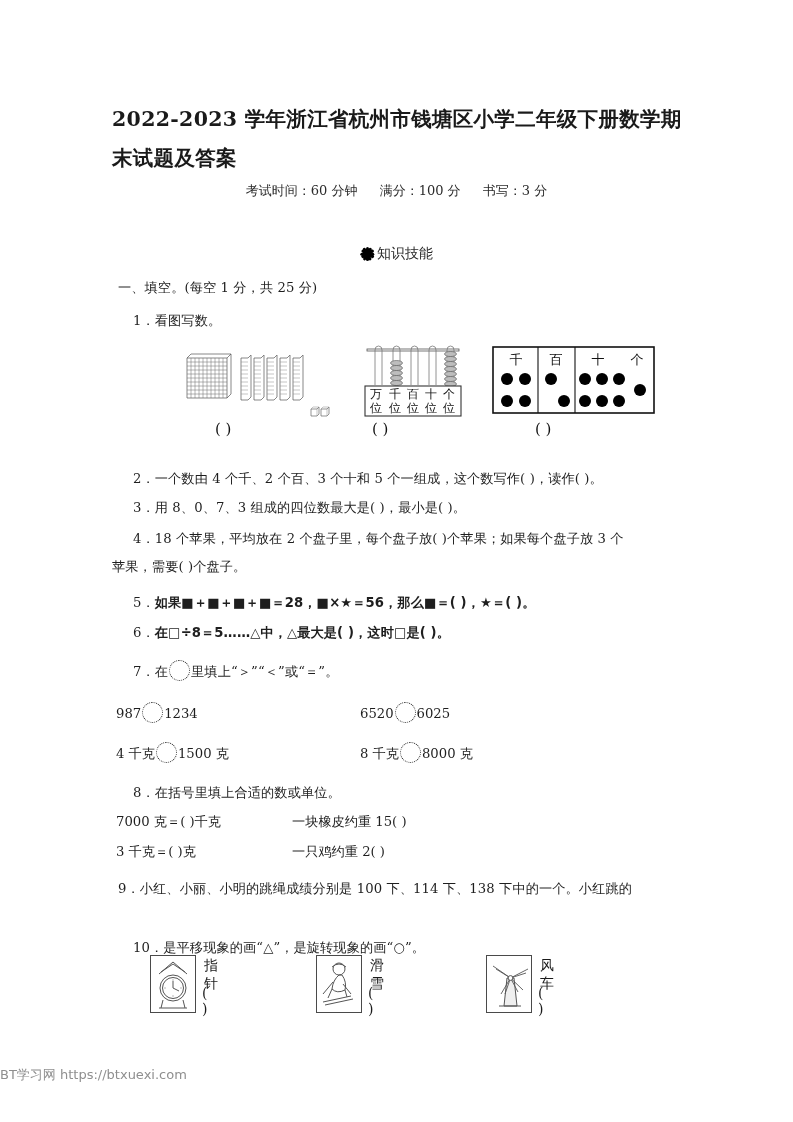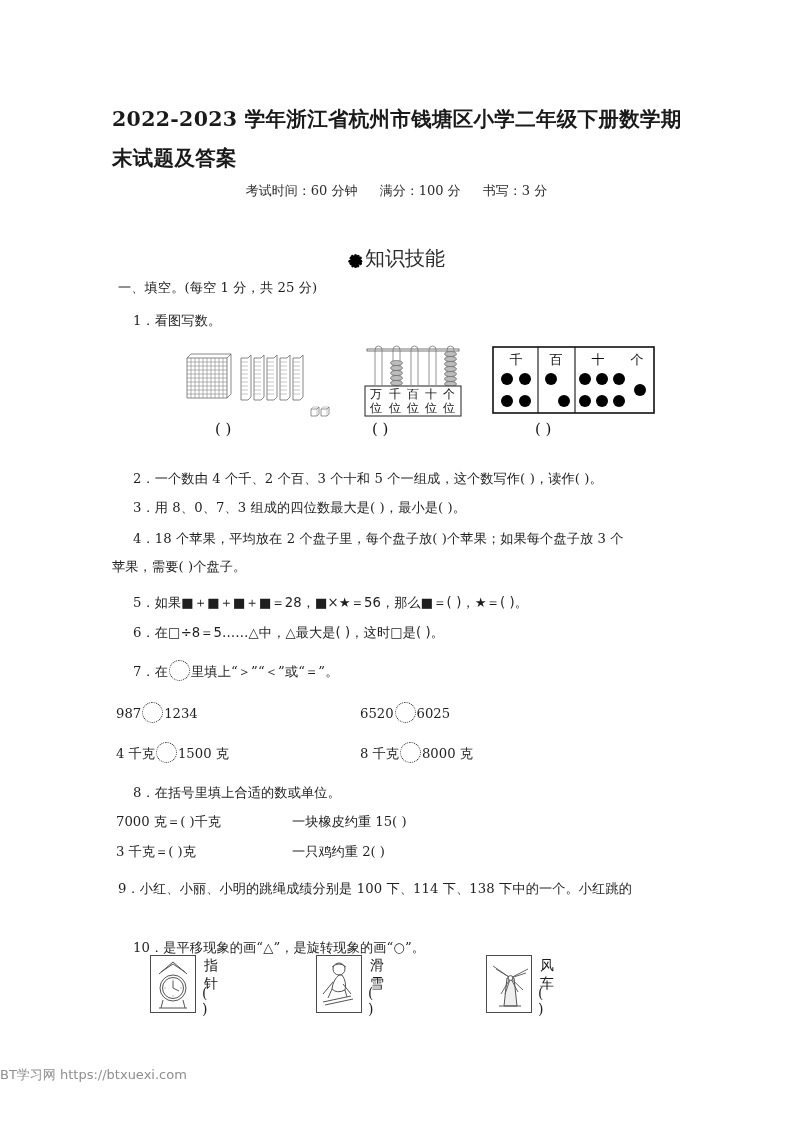--- a/index.html
+++ b/index.html
@@ -22,21 +22,21 @@
   }
   .subtitle {
     position:absolute; left:0; top:182px; width:793px;
     text-align:center; font-size:13px; color:#2b2b2b;
   }
   .subtitle span { margin:0 9px; }
 
   
   .section-head {
     position:absolute; left:0; top:245px; width:793px;
-    text-align:center; font-size:20px; color:#2b2b2b;
+    text-align:center; font-size:14px; color:#2b2b2b;
   }
   .flower {
     display:inline-block; width:15px; height:15px;
     position:relative; vertical-align:-3px; margin-right:2px;
   }
   .flower i {
     position:absolute; left:6px; top:0.5px;
     width:3.4px; height:14px; background:#000;
     border-radius:2px; transform-origin:50% 50%;
   }
@@ -91,21 +91,21 @@
               font-family:"DejaVu Serif","Liberation Serif",serif; letter-spacing:2px;}
   .picparen { position:absolute; left:52px; top:30px; font-size:14px; }
 
   
   .footer {
     position:absolute; left:0; top:1066px; width:793px; 
     font-size:13px; color:#8f8f8f;
     font-family:"DejaVu Sans","Liberation Sans",sans-serif;
   }
 
-  .sym { font-family:"DejaVu Sans","Liberation Sans",sans-serif; }
+  .sym { font-family:"DejaVu Sans","Liberation Sans",sans-serif;font-weight:bold; }
 </style>
 </head>
 <body>
 
 <div class="page">
 
   <div class="title">2022-2023 学年浙江省杭州市钱塘区小学二年级下册数学期末试题及答案</div>
 
   <div class="subtitle">
     <span>考试时间：60 分钟</span>

